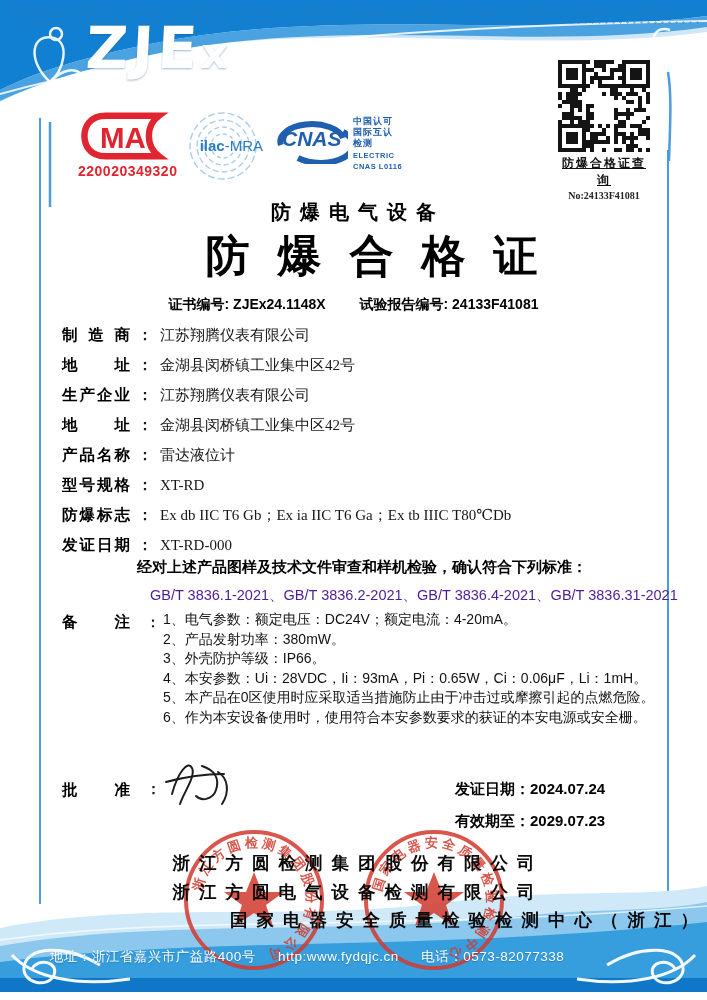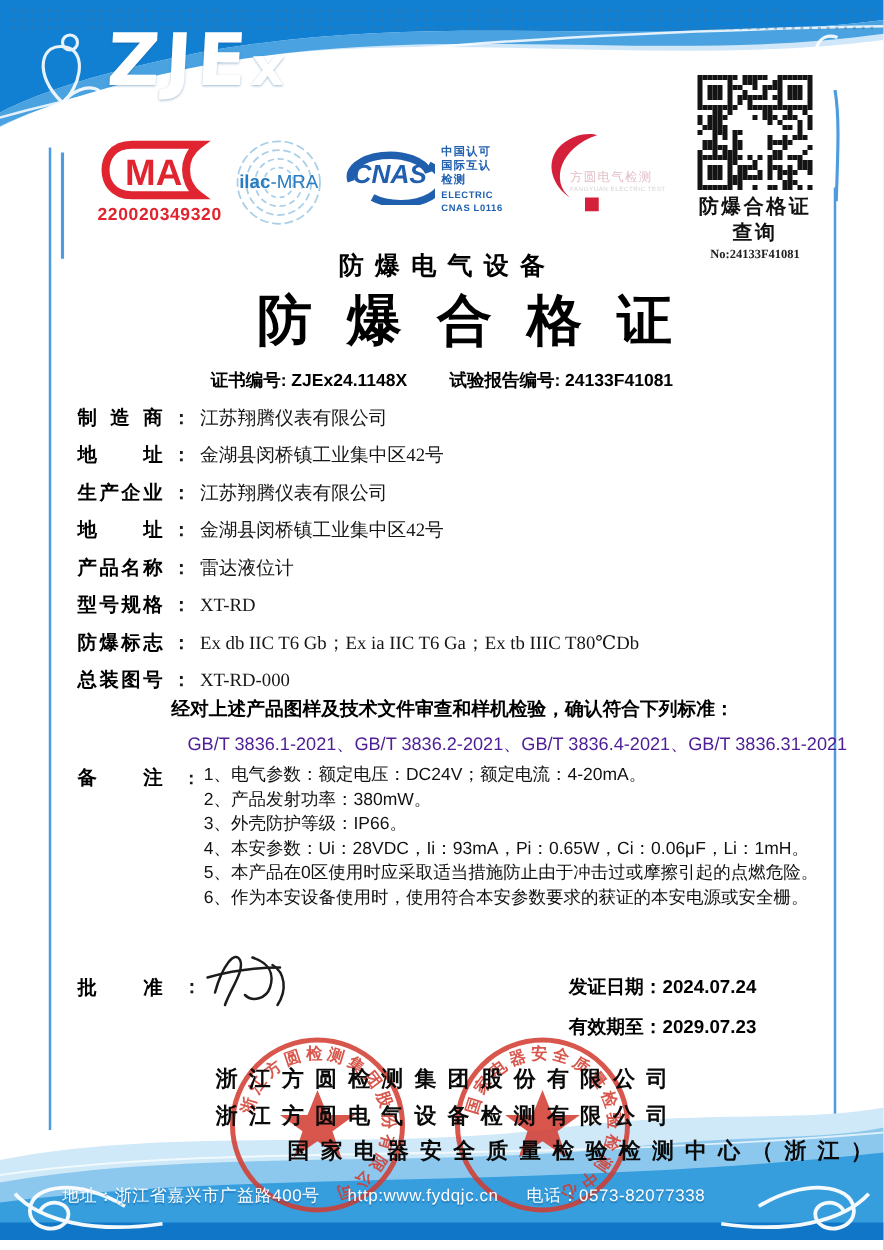--- a/index.html
+++ b/index.html
@@ -17,38 +17,38 @@
     text-shadow:0 1px 2px rgba(20,80,140,.4);font-family:"DejaVu Sans","Liberation Sans",sans-serif;}
   .brand .sub{font-size:42px;}
 
   .corner{position:absolute;z-index:4;}
   .side-line{position:absolute;width:2px;background:#4d9be0;z-index:1;}
 
   
   .cma{position:absolute;top:110px;left:78px;z-index:3;text-align:center;}
   .cma-num{color:#e02530;font-weight:700;font-size:14px;letter-spacing:.5px;margin-top:1px;}
   .ilac{position:absolute;top:106px;left:183px;width:80px;height:80px;z-index:3;}
-  .ilac .ilac-text{position:absolute;top:31px;left:0;width:80px;text-align:center;
+  .ilac .ilac-text{position:absolute;top:31px;left:0;width:80px;text-align:right;
     color:#2a7cc0;font-size:15px;font-weight:400;}
   .ilac .ilac-text b{font-weight:700;}
   .cnas{position:absolute;top:112px;left:276px;z-index:3;display:flex;align-items:flex-start;}
   .cnas-side{margin-left:5px;padding-top:4px;}
   .cnas-side .cn{font-size:9px;color:#1f5fae;font-weight:700;line-height:11px;letter-spacing:1px;}
   .cnas-side .en{font-size:7.5px;color:#1f5fae;font-weight:700;line-height:9px;letter-spacing:.5px;margin-top:2px;}
   .fy-logo{position:absolute;top:105px;left:426px;z-index:3;}
   .fy-faint{position:absolute;top:30px;left:30px;width:90px;color:#d8a9b4;opacity:.75;}
   .fy-faint .l1{font-size:10px;letter-spacing:1px;}
   .fy-faint .l2{font-size:5px;letter-spacing:.4px;color:#c9c2c2;}
 
   .qr-block{position:absolute;top:60px;left:556px;z-index:3;width:96px;text-align:center;}
   .qr-grid{width:92px;height:92px;margin:0 auto;display:grid;
     grid-template-columns:repeat(23,1fr);grid-template-rows:repeat(23,1fr);background:#fff;}
   .qr-grid i{display:block;}
   .qr-grid i.b{background:#141414;}
-  .qr-cap1{font-size:16px;font-weight:700;letter-spacing:2px;margin-top:3px;color:#111;}
+  .qr-cap1{font-size:12px;font-weight:700;letter-spacing:2px;margin-top:3px;color:#111;text-decoration:underline;}
   .qr-cap2{font-size:10px;font-weight:600;color:#222;margin-top:1px;font-family:"Liberation Serif","DejaVu Serif",serif;text-align:center;}
 
   
   .subtitle{position:absolute;top:199px;left:0;width:707px;text-align:center;z-index:3;
     font-size:20px;font-weight:800;letter-spacing:9px;text-indent:9px;color:#000;}
   .main-title{position:absolute;top:227px;left:0;width:707px;text-align:center;z-index:3;
     font-size:44px;font-weight:900;letter-spacing:28px;text-indent:28px;color:#000;padding-left:18px;}
   .certline{position:absolute;top:296px;left:0;width:707px;text-align:center;z-index:3;
     font-size:14px;font-weight:700;color:#000;}
   .certline .gap{display:inline-block;width:26px;}
@@ -173,30 +173,20 @@
     </svg>
     <div class="cnas-side">
       <div class="cn">中国认可</div>
       <div class="cn">国际互认</div>
       <div class="cn">检测</div>
       <div class="en">ELECTRIC</div>
       <div class="en">CNAS L0116</div>
     </div>
   </div>
 
-  <div class="fy-logo">
-    <svg width="130" height="72" viewBox="0 0 130 72">
-      <path d="M52,3 C22,13 14,40 30,53 C17,45 8,25 23,11 C33,2 45,1 52,3 Z" fill="#d5203b"></path>
-      <rect x="42" y="53" width="11" height="11" fill="#d5203b"></rect>
-    </svg>
-    <div class="fy-faint">
-      <div class="l1">方圆电气检测</div>
-      <div class="l2">FANGYUAN ELECTRIC TEST</div>
-    </div>
-  </div>
 
   <div class="qr-block">
     <div class="qr-grid">
         <i class="b"></i>
         <i class="b"></i>
         <i class="b"></i>
         <i class="b"></i>
         <i class="b"></i>
         <i class="b"></i>
         <i class="b"></i>
@@ -767,21 +757,21 @@
       <span class="flabel">型号规格</span>
         <span class="fcolon">：</span>
         <span class="fvalue">XT-RD</span>
     </div>
     <div class="frow">
       <span class="flabel">防爆标志</span>
         <span class="fcolon">：</span>
         <span class="fvalue">Ex db IIC T6 Gb；Ex ia IIC T6 Ga；Ex tb IIIC T80℃Db</span>
     </div>
     <div class="frow">
-      <span class="flabel">总装图号</span>
+      <span class="flabel">发证日期</span>
         <span class="fcolon">：</span>
         <span class="fvalue">XT-RD-000</span>
     </div>
   </div>
 
   <div class="confirm">经对上述产品图样及技术文件审查和样机检验，确认符合下列标准：</div>
   <div class="standards">GB/T 3836.1-2021、GB/T 3836.2-2021、GB/T 3836.4-2021、GB/T 3836.31-2021</div>
 
   <div class="remark-label">备注</div>
   <div class="remark-colon">：</div>

